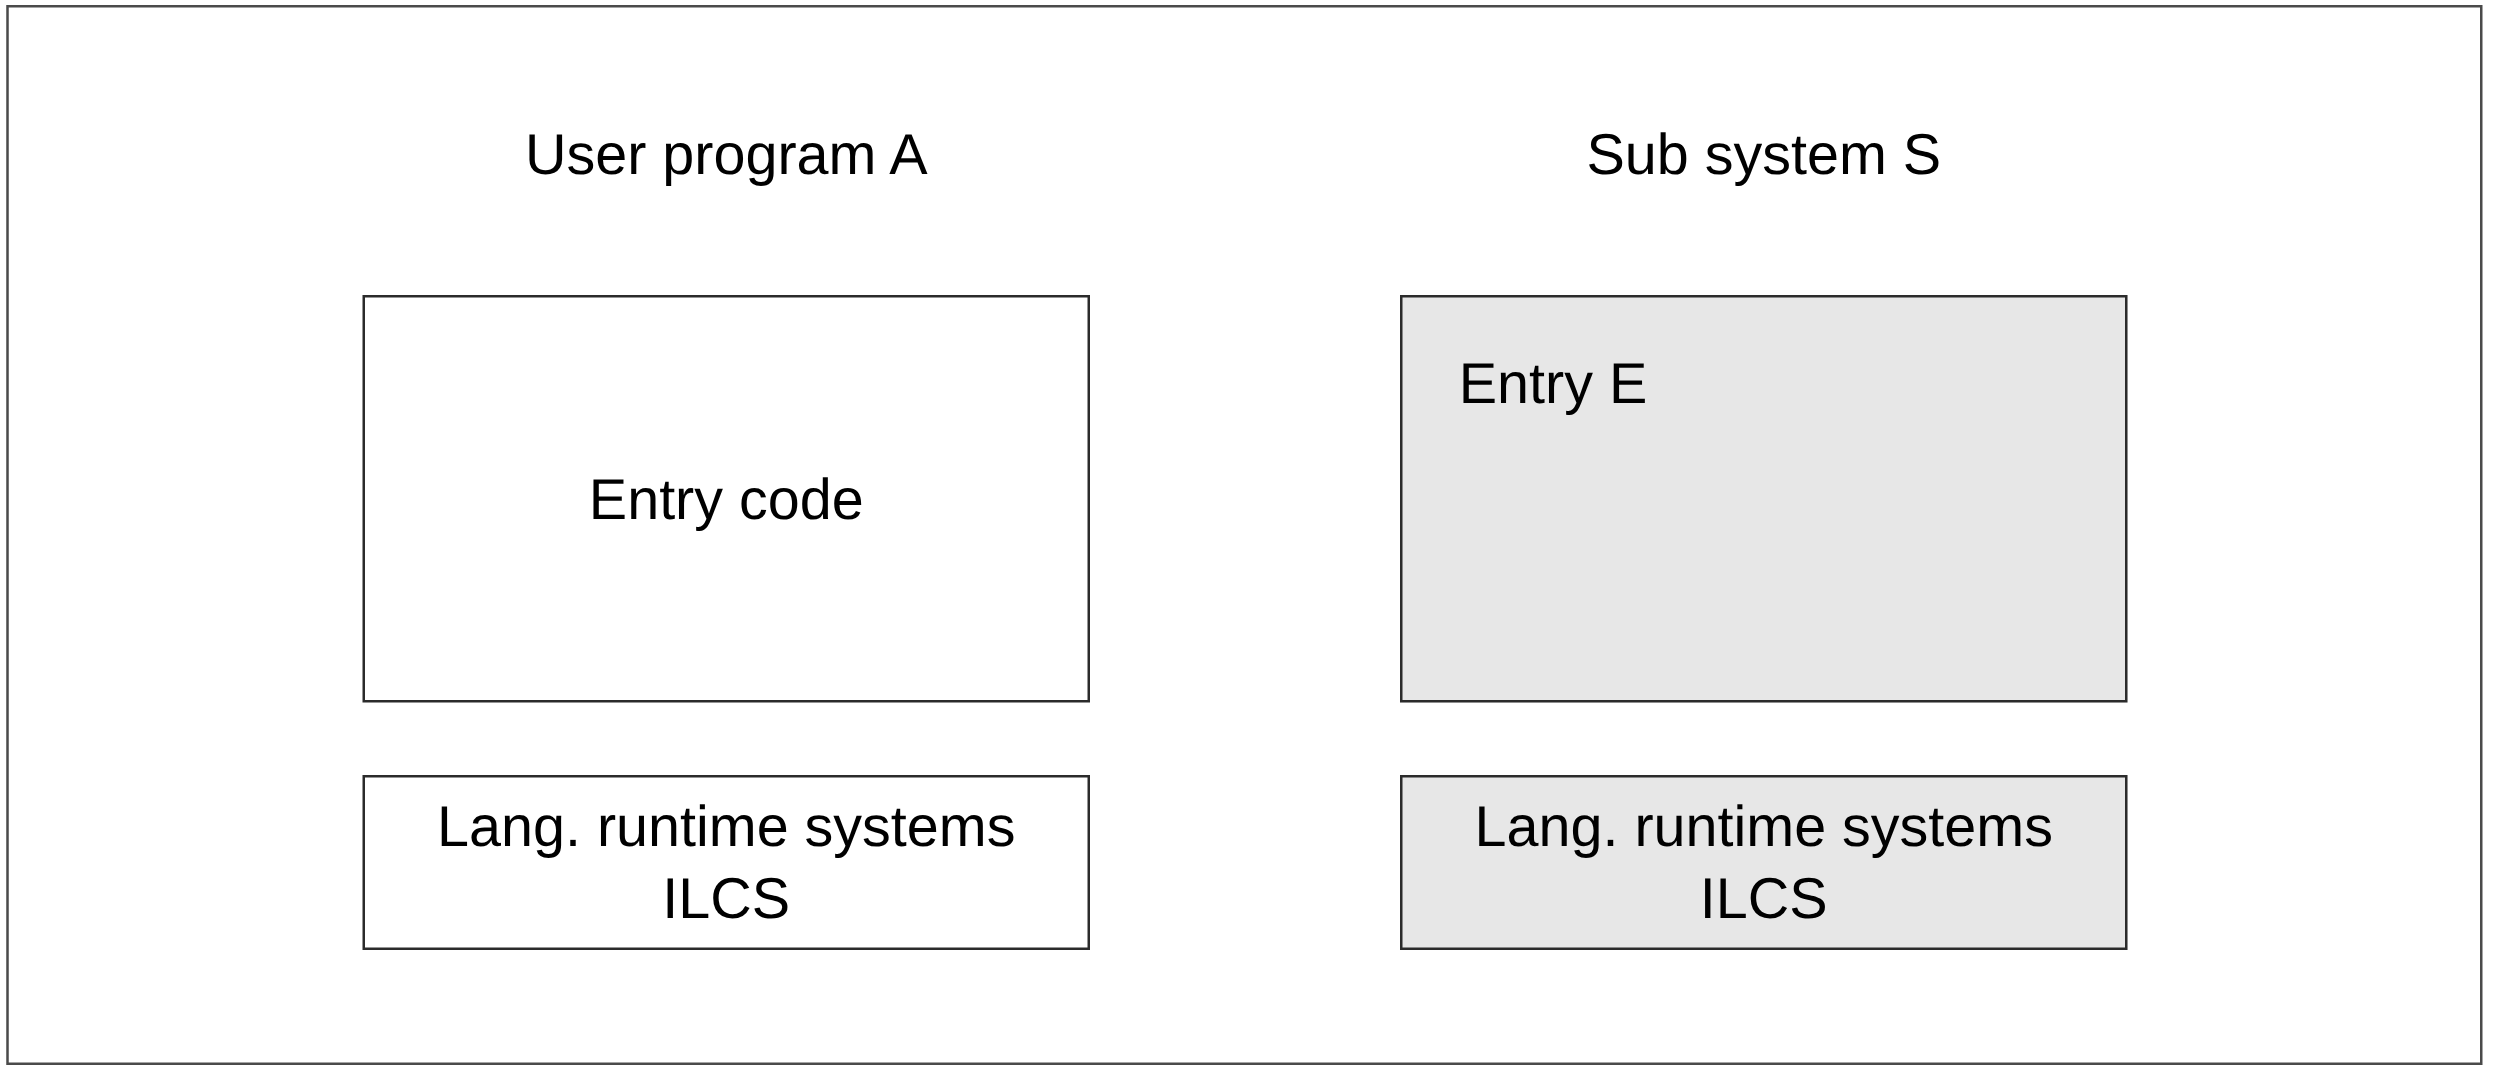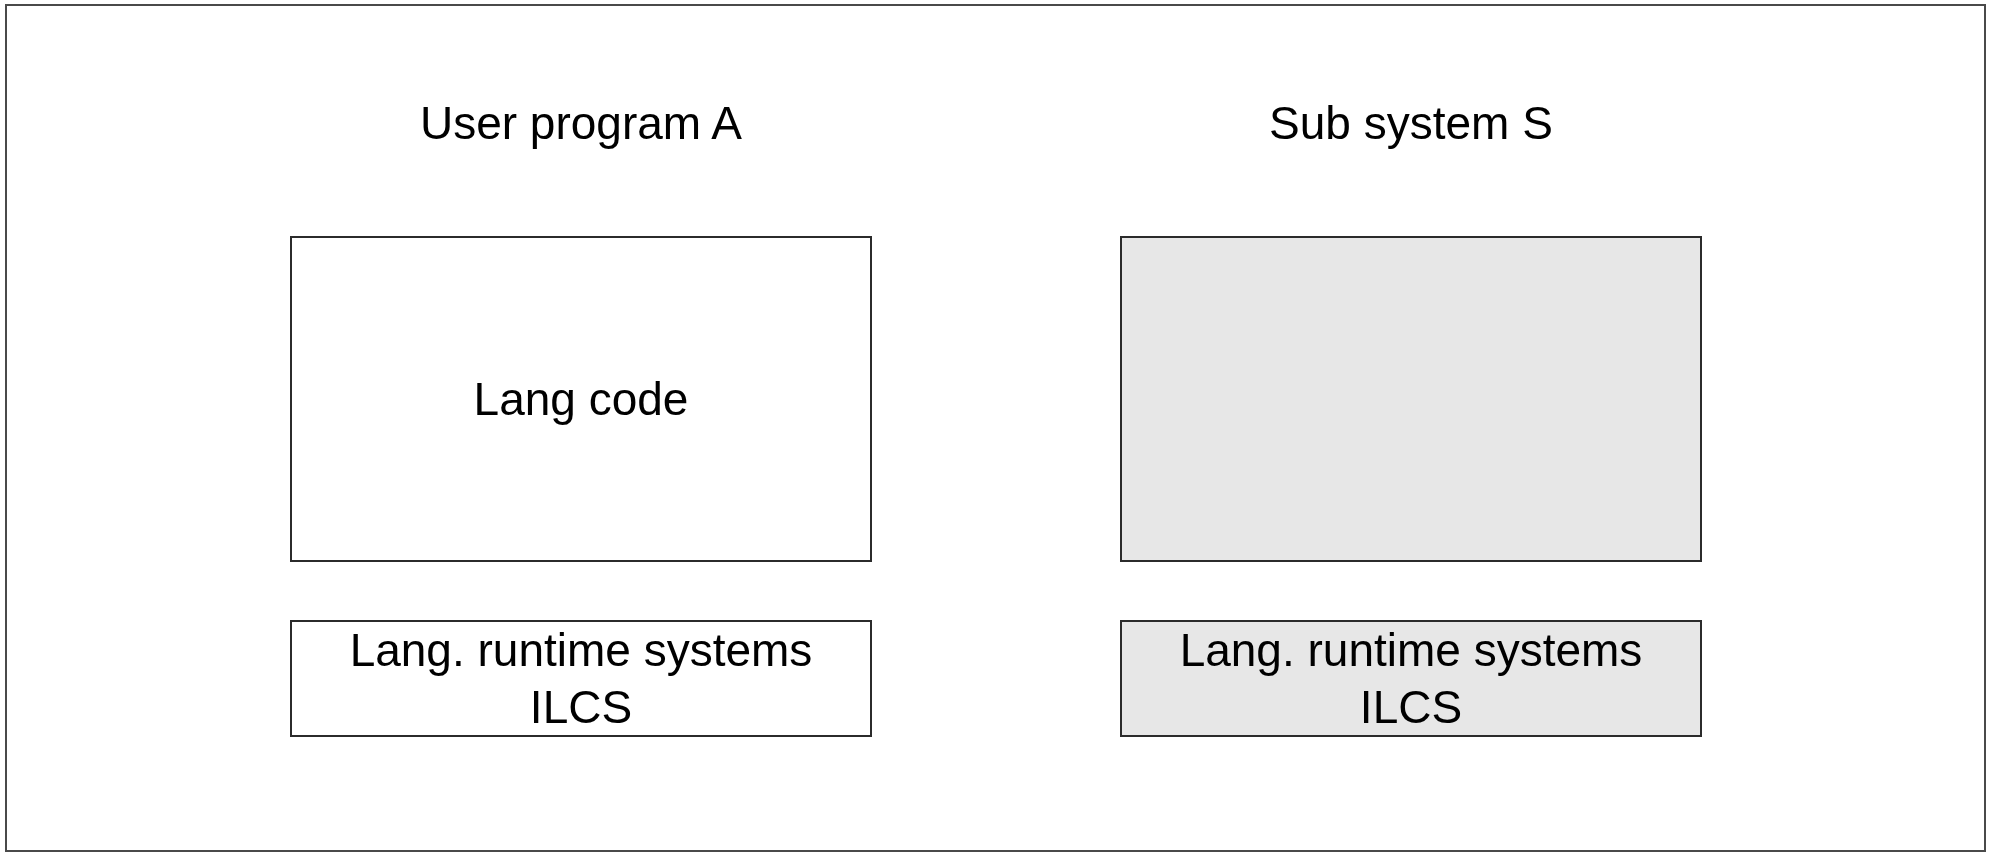--- a/index.html
+++ b/index.html
@@ -67,44 +67,45 @@
   }
   .sub-label {
     position: absolute;
     top: 143px;
     left: 98px;
     line-height: 55px;
     white-space: nowrap;
   }
   .runtime-box {
     top: 620px;
-    height: 117px;
+    height: 140px;
     display: flex;
     flex-direction: column;
     align-items: center;
     justify-content: center;
     text-align: center;
     line-height: 57px;
   }
 </style>
 </head>
 <body>
 
 <div class="canvas">
   <div class="frame"></div>
 
   <div class="title col-left">User program A</div>
 
   <div class="title col-right">Sub system S</div>
 
   <div class="box code-box centered white col-left">
-    <span>Lang code</span>
+    <span>Entry code</span>
   </div>
 
   <div class="box code-box gray col-right">
+    <div class="entry-label">Entry E</div>
   </div>
 
   <div class="box runtime-box white col-left">
     <div>Lang. runtime systems</div>
     <div>ILCS</div>
   </div>
 
   <div class="box runtime-box gray col-right">
     <div>Lang. runtime systems</div>
     <div>ILCS</div>

